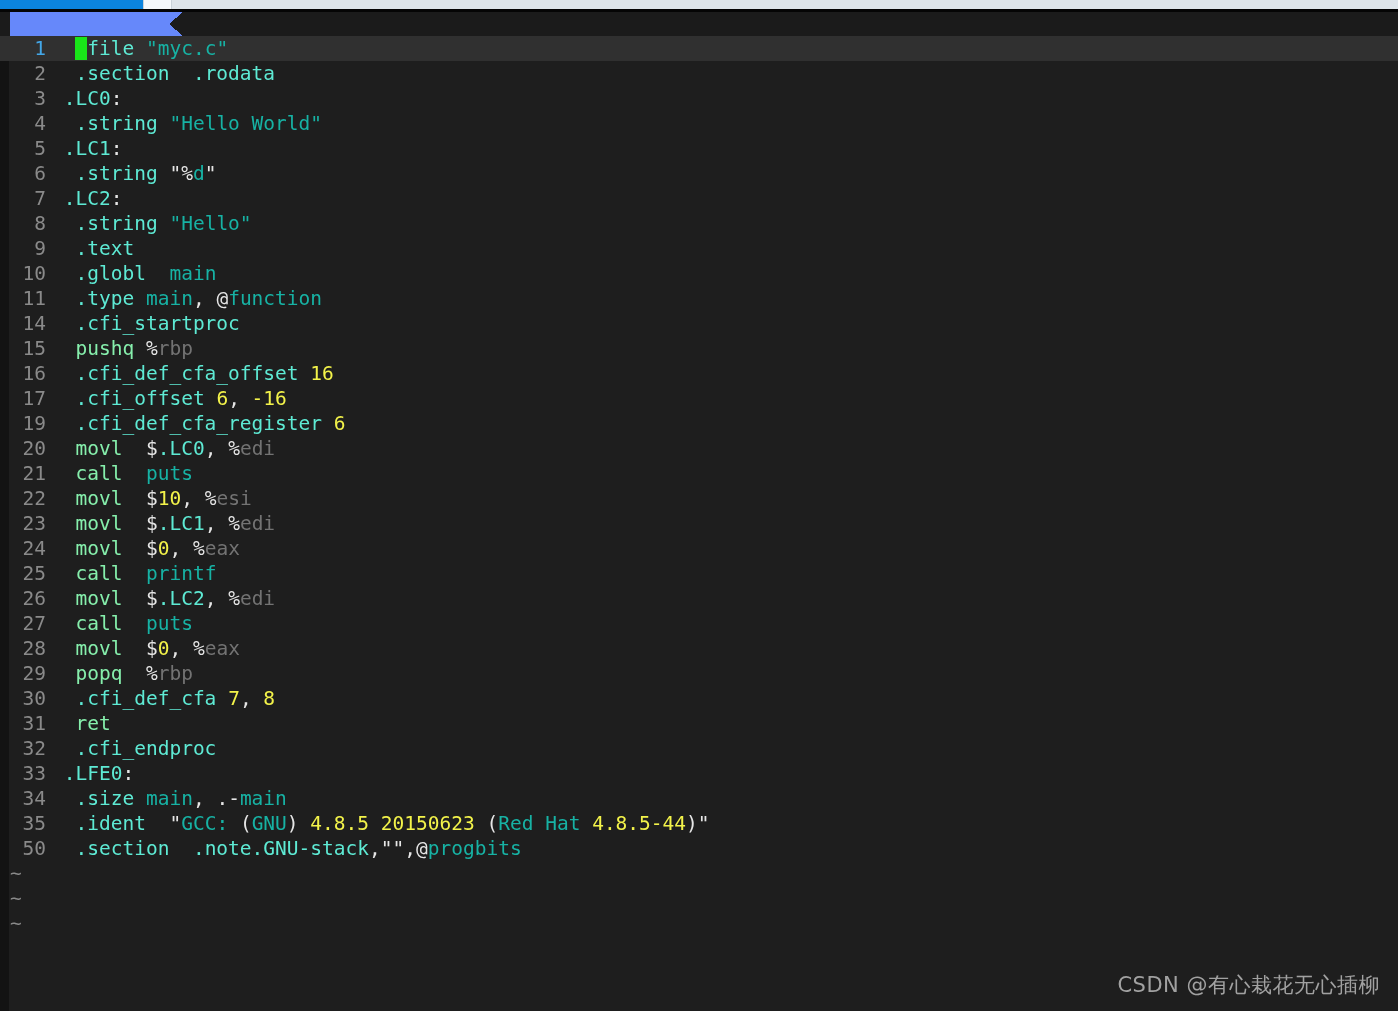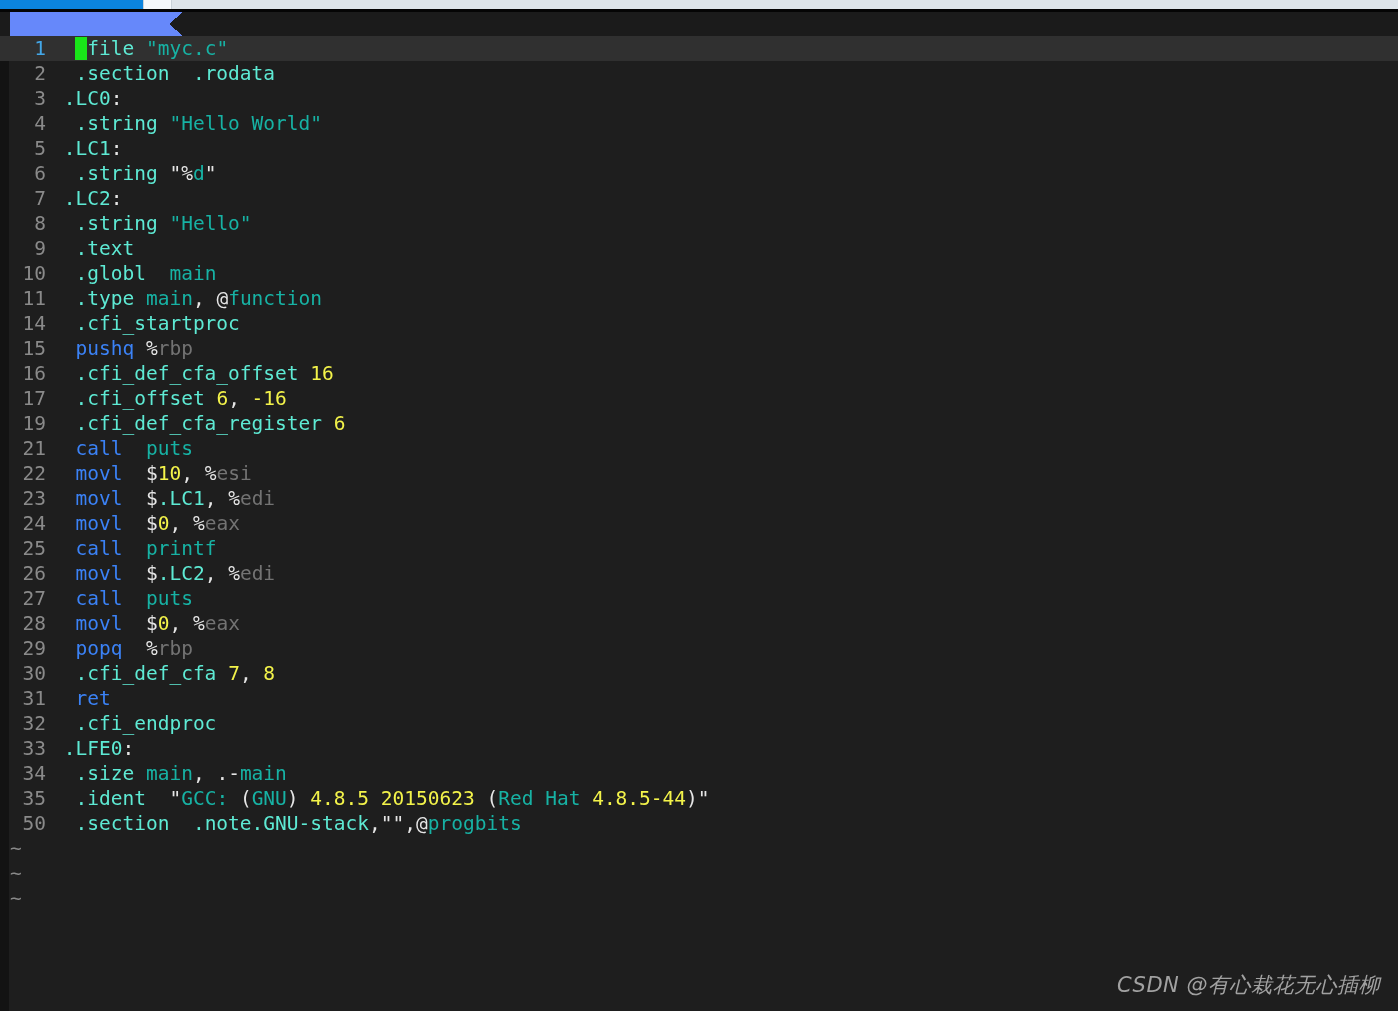--- a/index.html
+++ b/index.html
@@ -126,21 +126,21 @@
   .code {
     display: inline;
   }
 
   
   .c-dir   { color: #5eead4; }  
   .c-str   { color: #17b2a4; }  
   .c-reg   { color: #737373; }  
   .c-num   { color: #f3f34a; }  
   .c-plain { color: #e6e6e6; }  
-  .c-instr { color: #3b82f6; }  
+  .c-instr { color: #86efac; }  
 
   .cursor {
     background: #19e619;
     color: #19e619;
   }
 
   
   .tilde {
     position: relative;
     height: 25px;
@@ -154,21 +154,20 @@
   
   #watermark {
     position: absolute;
     right: 18px;
     bottom: 12px;
     color: #b9b9b9;
     font-size: 21px;
     font-family: "DejaVu Sans", sans-serif;
     letter-spacing: 0.5px;
     opacity: 0.85;
-    font-style: italic;
   }
 </style>
 </head>
 <body>
 
 <div id="topbar">
   <div class="seg-blue"></div>
   <div class="seg-white"></div>
   <div class="seg-grey"></div>
 </div>
@@ -194,20 +193,21 @@
       <div class="line"><span class="lnum">7</span><span class="code"><span class="c-plain"> </span><span class="c-dir">.LC2</span><span class="c-plain">:</span></span></div>
       <div class="line"><span class="lnum">8</span><span class="code"><span class="c-plain">  </span><span class="c-dir">.string</span><span class="c-plain"> </span><span class="c-str">"Hello"</span></span></div>
       <div class="line"><span class="lnum">9</span><span class="code"><span class="c-plain">  </span><span class="c-dir">.text</span></span></div>
       <div class="line"><span class="lnum">10</span><span class="code"><span class="c-plain">  </span><span class="c-dir">.globl</span><span class="c-plain">  </span><span class="c-str">main</span></span></div>
       <div class="line"><span class="lnum">11</span><span class="code"><span class="c-plain">  </span><span class="c-dir">.type</span><span class="c-plain"> </span><span class="c-str">main</span><span class="c-plain">, </span><span class="c-plain">@</span><span class="c-str">function</span></span></div>
       <div class="line"><span class="lnum">14</span><span class="code"><span class="c-plain">  </span><span class="c-dir">.cfi_startproc</span></span></div>
       <div class="line"><span class="lnum">15</span><span class="code"><span class="c-plain">  </span><span class="c-instr">pushq</span><span class="c-plain"> </span><span class="c-plain">%</span><span class="c-reg">rbp</span></span></div>
       <div class="line"><span class="lnum">16</span><span class="code"><span class="c-plain">  </span><span class="c-dir">.cfi_def_cfa_offset</span><span class="c-plain"> </span><span class="c-num">16</span></span></div>
       <div class="line"><span class="lnum">17</span><span class="code"><span class="c-plain">  </span><span class="c-dir">.cfi_offset</span><span class="c-plain"> </span><span class="c-num">6</span><span class="c-plain">, </span><span class="c-num">-16</span></span></div>
       <div class="line"><span class="lnum">19</span><span class="code"><span class="c-plain">  </span><span class="c-dir">.cfi_def_cfa_register</span><span class="c-plain"> </span><span class="c-num">6</span></span></div>
+      <div class="line"><span class="lnum">20</span><span class="code"><span class="c-plain">  </span><span class="c-instr">movl</span><span class="c-plain">  </span><span class="c-plain">$</span><span class="c-dir">.LC0</span><span class="c-plain">, </span><span class="c-plain">%</span><span class="c-reg">edi</span></span></div>
       <div class="line"><span class="lnum">21</span><span class="code"><span class="c-plain">  </span><span class="c-instr">call</span><span class="c-plain">  </span><span class="c-str">puts</span></span></div>
       <div class="line"><span class="lnum">22</span><span class="code"><span class="c-plain">  </span><span class="c-instr">movl</span><span class="c-plain">  </span><span class="c-plain">$</span><span class="c-num">10</span><span class="c-plain">, </span><span class="c-plain">%</span><span class="c-reg">esi</span></span></div>
       <div class="line"><span class="lnum">23</span><span class="code"><span class="c-plain">  </span><span class="c-instr">movl</span><span class="c-plain">  </span><span class="c-plain">$</span><span class="c-dir">.LC1</span><span class="c-plain">, </span><span class="c-plain">%</span><span class="c-reg">edi</span></span></div>
       <div class="line"><span class="lnum">24</span><span class="code"><span class="c-plain">  </span><span class="c-instr">movl</span><span class="c-plain">  </span><span class="c-plain">$</span><span class="c-num">0</span><span class="c-plain">, </span><span class="c-plain">%</span><span class="c-reg">eax</span></span></div>
       <div class="line"><span class="lnum">25</span><span class="code"><span class="c-plain">  </span><span class="c-instr">call</span><span class="c-plain">  </span><span class="c-str">printf</span></span></div>
       <div class="line"><span class="lnum">26</span><span class="code"><span class="c-plain">  </span><span class="c-instr">movl</span><span class="c-plain">  </span><span class="c-plain">$</span><span class="c-dir">.LC2</span><span class="c-plain">, </span><span class="c-plain">%</span><span class="c-reg">edi</span></span></div>
       <div class="line"><span class="lnum">27</span><span class="code"><span class="c-plain">  </span><span class="c-instr">call</span><span class="c-plain">  </span><span class="c-str">puts</span></span></div>
       <div class="line"><span class="lnum">28</span><span class="code"><span class="c-plain">  </span><span class="c-instr">movl</span><span class="c-plain">  </span><span class="c-plain">$</span><span class="c-num">0</span><span class="c-plain">, </span><span class="c-plain">%</span><span class="c-reg">eax</span></span></div>
       <div class="line"><span class="lnum">29</span><span class="code"><span class="c-plain">  </span><span class="c-instr">popq</span><span class="c-plain">  </span><span class="c-plain">%</span><span class="c-reg">rbp</span></span></div>
       <div class="line"><span class="lnum">30</span><span class="code"><span class="c-plain">  </span><span class="c-dir">.cfi_def_cfa</span><span class="c-plain"> </span><span class="c-num">7</span><span class="c-plain">, </span><span class="c-num">8</span></span></div>

